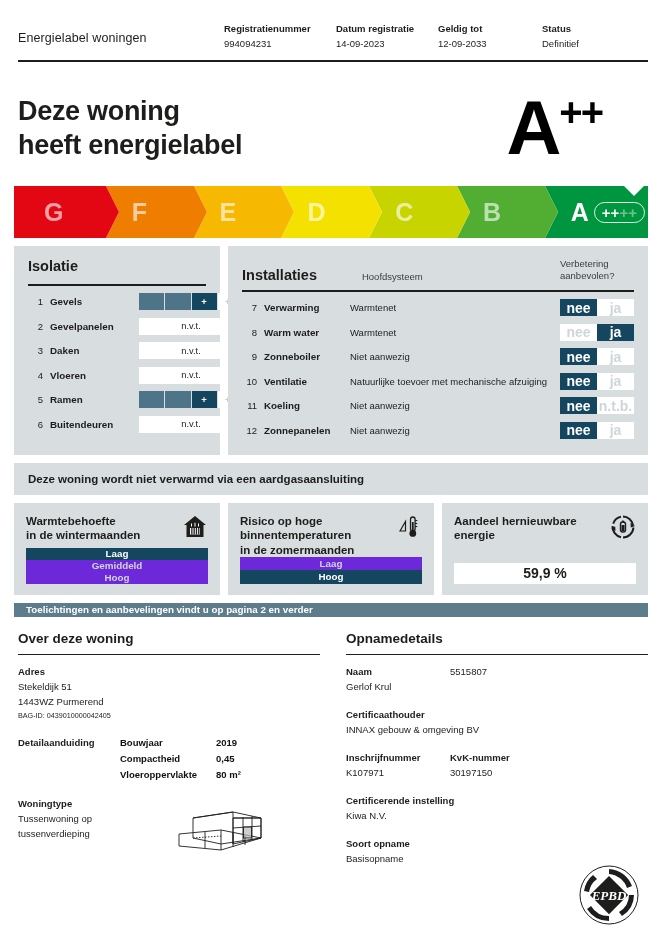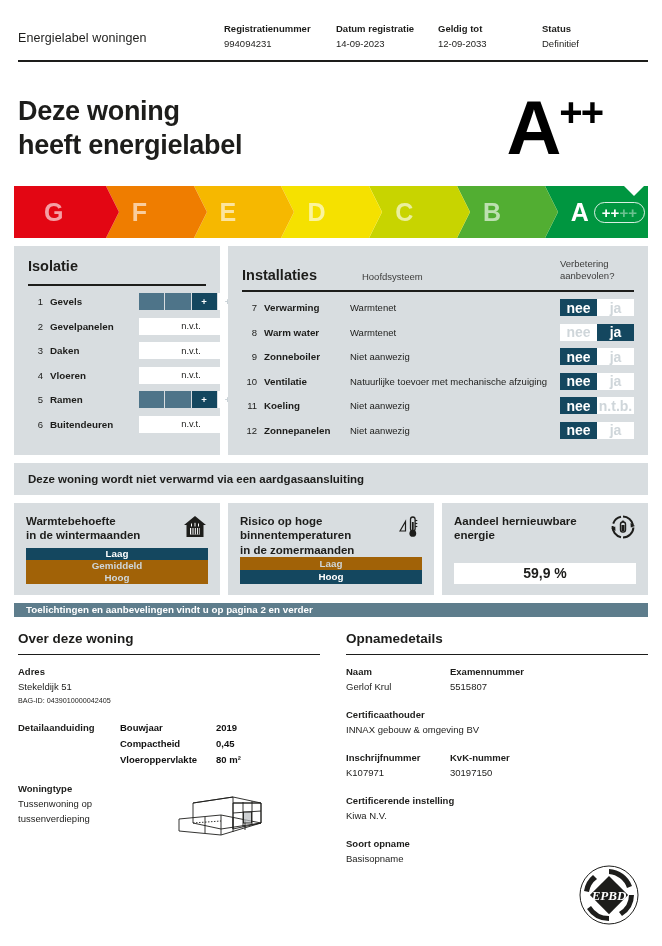--- a/index.html
+++ b/index.html
@@ -159,21 +159,21 @@
           display: flex; flex-direction: column; }
   .card-top { display: flex; justify-content: space-between; align-items: flex-start; }
   .card-title { font-size: 11.5px; font-weight: bold; color: #1d1d1b; line-height: 14.5px; }
   .card-icon { flex: none; width: 26px; height: 26px; }
   .card-ctl { margin-top: auto; display: flex; height: 36px; background: #ffffff; flex-direction: column; }
   .card-ctl span {
     flex: 1; display: flex; align-items: center; justify-content: center;
     font-size: 9.8px; font-weight: bold;
   }
   .card-ctl .sel { background: #14475f; color: #ffffff; }
-  .card-ctl .unsel { background: #a16207; color: #cfd6da; }
+  .card-ctl .unsel { background: #6d28d9; color: #cfd6da; }
   .card-val {
     margin-top: auto; height: 21px; background: #ffffff;
     display: flex; align-items: center; justify-content: center;
     font-size: 14px; font-weight: bold; color: #1d1d1b;
   }
 
   
   .note {
     margin: 8px 14px 0 14px; background: #5e7d8c; height: 14px;
     display: flex; align-items: center; padding-left: 12px;
@@ -500,20 +500,21 @@
   <div class="note">Toelichtingen en aanbevelingen vindt u op pagina 2 en verder</div>
 
   <div class="bottom">
 
     <div class="bcol">
       <div class="btitle">Over deze woning</div>
       <div class="brule"></div>
 
       <div class="blab">Adres</div>
       <div class="btxt">Stekeldijk 51</div>
+      <div class="btxt">1443WZ Purmerend</div>
       <div class="bsmall">BAG-ID: 0439010000042405</div>
 
       <div class="bgap"></div>
 
       <div class="detail-wrap">
         <div class="detail-left">
           <div class="blab">Detailaanduiding</div>
         </div>
         <div class="detail-right">
           <div class="dl-row">
@@ -563,21 +564,20 @@
     <div class="bcol right">
       <div class="btitle">Opnamedetails</div>
       <div class="brule"></div>
 
       <div class="kv2">
         <div class="c1">
           <div class="blab">Naam</div>
           <div class="btxt">Gerlof Krul</div>
         </div>
         <div class="c2">
-          <div class="blab">Examennummer</div>
           <div class="btxt">5515807</div>
         </div>
       </div>
 
       <div class="bgap"></div>
 
       <div class="blab">Certificaathouder</div>
       <div class="btxt">INNAX gebouw &amp; omgeving BV</div>
 
       <div class="bgap"></div>

